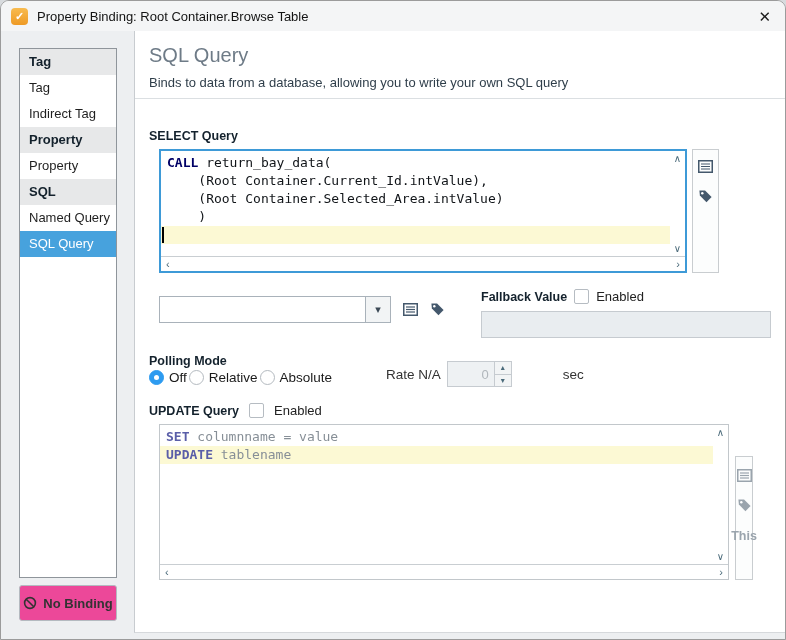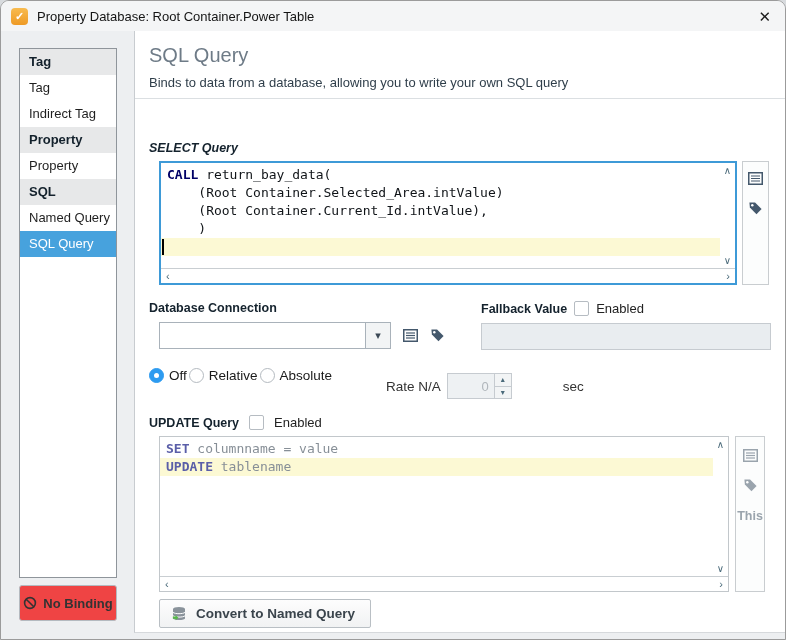--- a/index.html
+++ b/index.html
@@ -20,57 +20,57 @@
   .title-text{ font-size:13px; color:#141414; }
   .close-btn{ margin-left:auto; font-size:15px; color:#1a1a1a; cursor:default; line-height:1; }
   
   .body{ flex:1; display:flex; min-height:0; }
   .sidebar-col{ width:133px; flex:0 0 133px; padding:17px 0 0 18px; }
   .nav-list{ width:98px; height:530px; background:#fff; border:1px solid #8f959b; }
   .nav-row{ height:26px; line-height:26px; padding-left:9px; font-size:13px;
     color:#1f1f1f; white-space:nowrap; overflow:hidden; }
   .nav-row.header{ font-weight:bold; background:#e7e8e9; color:#13212c; }
   .nav-row.selected{ background:#47a2dd; color:#fff; }
-  .no-binding{ width:98px; height:36px; margin-top:7px; background:#ef4444;
+  .no-binding{ width:98px; height:36px; margin-top:7px; background:#ec4899;
     border:1px solid #b4bac0; border-radius:3px;
     display:flex; align-items:center; justify-content:center; gap:6px;
     font-size:13px; font-weight:bold; color:#333; }
   
   .main{ flex:1; background:#fff; border-left:1px solid #c8ccd0; height:602px;
     padding:12px 18px 0 14px; border-bottom:1px solid #d6d9dc; }
   .page-title{ font-size:20px; font-weight:normal; color:#6e7b87; line-height:24px; }
   .page-subtitle{ margin-top:8px; font-size:13px; color:#2f3e4a; }
   .divider{ border:none; border-top:1px solid #dbdfe2; margin:8px -18px 0 -14px; }
   .section-label{ font-size:12.5px; font-weight:bold; color:#14222d; }
-  .mt30{ margin-top:42px;font-style:italic; } .mt16{ margin-top:16px; }
+  .mt30{ margin-top:30px; } .mt16{ margin-top:16px; }
   
   .editor-row{ display:flex; margin:6px 0 0 10px; align-items:stretch; }
   .code-editor{ background:#fff; display:flex; flex-direction:column; }
-  .code-editor.select{ width:578px; height:124px; border:2px solid #3e9ad7; }
+  .code-editor.select{ width:528px; height:124px; border:2px solid #3e9ad7; }
   .code-editor.update{ width:570px; height:156px; border:1px solid #c2c7cb; }
   .etop{ flex:1; display:flex; min-height:0; }
   .lines{ flex:1; padding-top:3px; overflow:hidden;
     font-family:"DejaVu Sans Mono", monospace; font-size:13px; }
   .code-line{ height:18px; line-height:18px; white-space:pre; padding-left:6px; }
   .code-line.hl{ background:#fcf9d4; position:relative; }
   .caret{ position:absolute; left:1px; top:1px; width:2px; height:16px; background:#000; }
   .select .kw{ font-weight:bold; color:#000066; }
   .select .code-text{ color:#101418; }
   .update .kw{ font-weight:bold; color:#5a5ea8; }
   .update .code-text{ color:#878f97; }
   .vscroll{ width:15px; flex:0 0 15px; display:flex; flex-direction:column;
     justify-content:space-between; align-items:center; padding:2px 0;
     color:#4a6a7a; font-size:10px; }
   .hscroll{ height:15px; flex:0 0 15px; border-top:1px solid #c9ced2;
     display:flex; justify-content:space-between; align-items:center;
     padding:0 5px; color:#4a6a7a; font-size:11px; }
   .icon-panel{ border:1px solid #c9cdd0; background:#fcfdfd;
     display:flex; flex-direction:column; align-items:center; }
   .icon-panel.for-select{ width:27px; margin-left:5px; padding-top:10px; gap:16px; }
-  .icon-panel.for-update{ width:30px; margin-left:6px; padding-top:12px; gap:16px; }
+  .icon-panel.for-update{ width:18px; margin-left:6px; padding-top:12px; gap:16px;margin-top:32px; }
   .slate-icon{ color:#44586c; display:flex; }
   .gray-icon{ color:#9aa4ad; display:flex; }
   .this-label{ font-size:12.5px; font-weight:bold; color:#9aa4ad; }
   
   .two-col{ display:flex; }
   .col-db{ width:332px; flex:0 0 332px; }
   .col-poll-mode{ width:192px; flex:0 0 192px; }
   .control-row{ display:flex; align-items:center; margin:7px 0 0 10px; gap:12px; }
   .dropdown{ width:232px; height:27px; border:1px solid #a9b2ba; background:#fff;
     display:flex; align-items:stretch; }
@@ -110,21 +110,21 @@
     font-family:"Liberation Sans",sans-serif;
     font-size:13.5px; font-weight:bold; color:#3a444c; }
 </style>
 </head>
 <body>
 
 <div class="window">
 
   <div class="titlebar">
     <div class="app-icon">✓</div>
-    <div class="title-text">Property Database: Root Container.Power Table</div>
+    <div class="title-text">Property Binding: Root Container.Browse Table</div>
     <div class="close-btn">✕</div>
   </div>
 
   <div class="body">
 
     <div class="sidebar-col">
       <div class="nav-list">
         <div class="nav-row header">Tag</div>
         <div class="nav-row">Tag</div>
         <div class="nav-row">Indirect Tag</div>
@@ -150,22 +150,22 @@
       <div class="page-subtitle">Binds to data from a database, allowing you to write your own SQL query</div>
       <hr class="divider">
 
       
       <div class="section-label mt30">SELECT Query</div>
       <div class="editor-row">
         <div class="code-editor select">
           <div class="etop">
             <div class="lines">
               <div class="code-line"><span class="kw">CALL</span><span class="code-text"> return_bay_data(</span></div>
+              <div class="code-line"><span class="kw"></span><span class="code-text">    (Root Container.Current_Id.intValue),</span></div>
               <div class="code-line"><span class="kw"></span><span class="code-text">    (Root Container.Selected_Area.intValue)</span></div>
-              <div class="code-line"><span class="kw"></span><span class="code-text">    (Root Container.Current_Id.intValue),</span></div>
               <div class="code-line"><span class="kw"></span><span class="code-text">    )</span></div>
               <div class="code-line hl"><span class="caret"></span></div>
             </div>
             <div class="vscroll">
               <span>∧</span>
               <span>∨</span>
             </div>
           </div>
           <div class="hscroll">
             <span>‹</span>
@@ -186,21 +186,20 @@
                 <path d="M1.5 1.5 h6 l7 7 -5.5 5.5 -7 -7 z" fill="currentColor"></path>
                 <circle cx="4.6" cy="4.6" r="1.3" fill="#fff"></circle>
               </svg>
           </span>
         </div>
       </div>
 
       
       <div class="two-col mt16">
         <div class="col-db">
-          <div class="section-label">Database Connection</div>
           <div class="control-row">
             <div class="dropdown">
               <div class="value"></div>
               <div class="arrow-btn">▾</div>
             </div>
             <span class="slate-icon">
               <svg width="15" height="13" viewBox="0 0 15 13">
                   <rect x="0.75" y="0.75" width="13.5" height="11.5" fill="none" stroke="currentColor" stroke-width="1.5"></rect>
                   <line x1="3" y1="4" x2="12" y2="4" stroke="currentColor" stroke-width="1.2"></line>
                   <line x1="3" y1="6.5" x2="12" y2="6.5" stroke="currentColor" stroke-width="1.2"></line>
@@ -221,20 +220,21 @@
             <span class="checkbox"></span>
             <span class="check-text">Enabled</span>
           </div>
           <div class="disabled-field"></div>
         </div>
       </div>
 
       
       <div class="two-col mt16">
         <div class="col-poll-mode">
+          <div class="section-label">Polling Mode</div>
           <div class="radio-row">
             <label class="radio-opt">
               <span class="radio on"></span>
               <span>Off</span>
             </label>
             <label class="radio-opt">
               <span class="radio"></span>
               <span>Relative</span>
             </label>
             <label class="radio-opt">
@@ -294,28 +294,16 @@
             <svg width="15" height="15" viewBox="0 0 16 16">
                 <path d="M1.5 1.5 h6 l7 7 -5.5 5.5 -7 -7 z" fill="currentColor"></path>
                 <circle cx="4.6" cy="4.6" r="1.3" fill="#fff"></circle>
               </svg>
           </span>
           <span class="this-label">This</span>
         </div>
       </div>
 
       
-      <button class="convert-btn">
-        <span class="slate-icon" style="color:#8a939b;">
-          <svg width="16" height="16" viewBox="0 0 16 16">
-            <ellipse cx="8" cy="3" rx="6" ry="2" fill="currentColor"></ellipse>
-            <path d="M2 3 v9.2 c0 1.1 2.7 1.9 6 1.9 s6 -0.8 6 -1.9 V3" fill="currentColor"></path>
-            <path d="M2 6.4 c1.2 .9 3.4 1.3 6 1.3 s4.8 -.4 6 -1.3" fill="none" stroke="#fff" stroke-width="1"></path>
-            <path d="M2 9.8 c1.2 .9 3.4 1.3 6 1.3 s4.8 -.4 6 -1.3" fill="none" stroke="#fff" stroke-width="1"></path>
-            <path d="M1.5 10.5 h4.5 v-2.2 l4.5 4 -4.5 4 v-2.2 h-4.5 z" fill="#55b948" transform="scale(0.62) translate(1.5,6.5)"></path>
-          </svg>
-        </span>
-        <span>Convert to Named Query</span>
-      </button>
 
     </div>
   </div>
 </div>
 
 </body></html>

